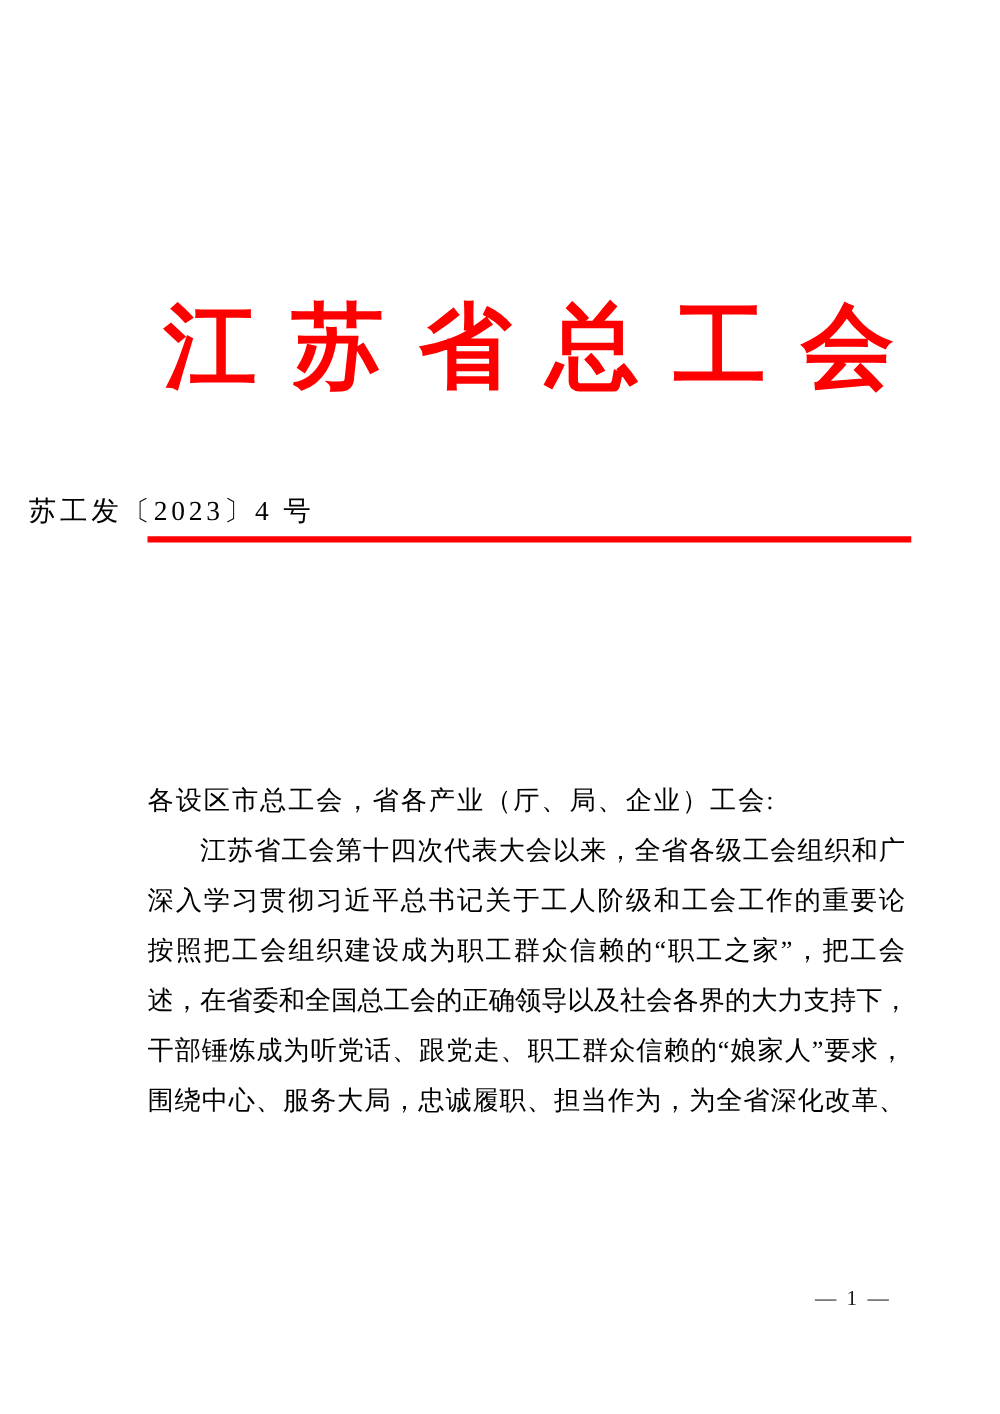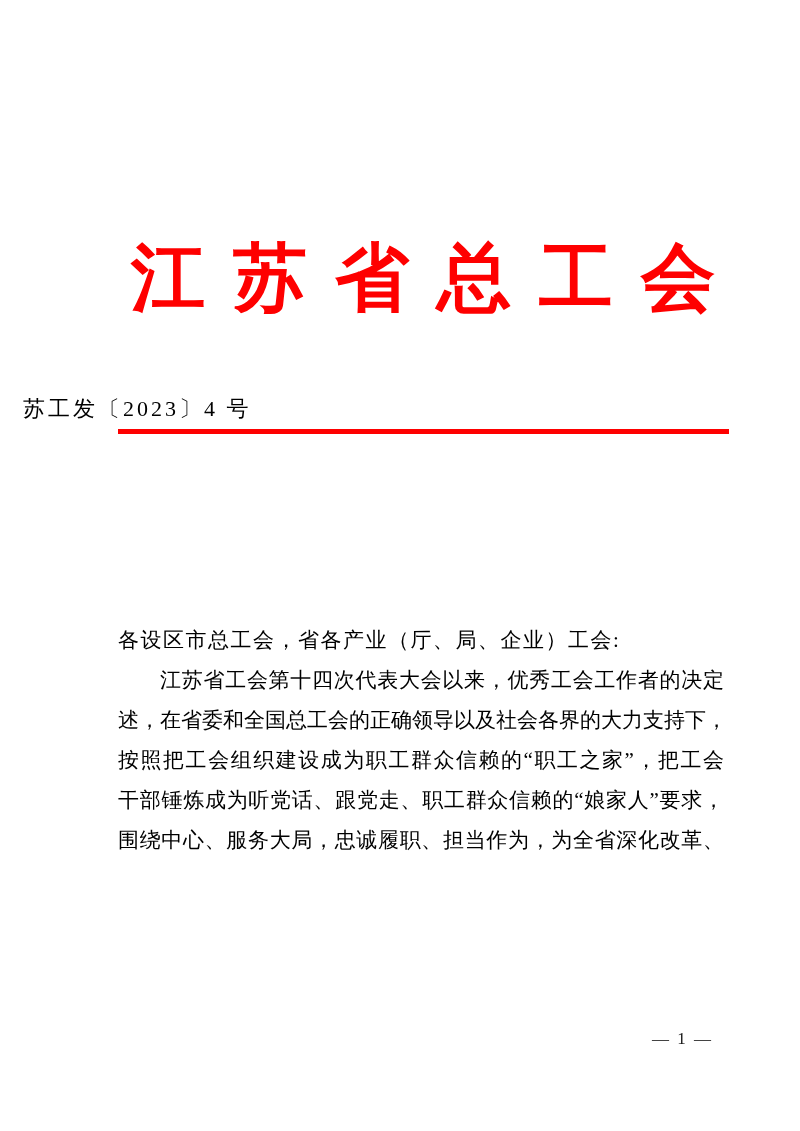--- a/index.html
+++ b/index.html
@@ -102,23 +102,24 @@
   <div class="agency-title">江苏省总工会</div>
 
   <div class="doc-number">苏工发〔2023〕4 号</div>
 
   <div class="red-line"></div>
 
 
   <div class="body-text">
     <div class="salutation">各设区市总工会，省各产业（厅、局、企业）工会:</div>
     <div class="para-lines">
-        <div>江苏省工会第十四次代表大会以来，优秀工会工作者的决定</div>
+        <div>江苏省工会第十四次代表大会以来，全省各级工会组织和广</div>
+        <div>深入学习贯彻习近平总书记关于工人阶级和工会工作的重要论</div>
+        <div>按照把工会组织建设成为职工群众信赖的“职工之家”，把工会</div>
         <div>述，在省委和全国总工会的正确领导以及社会各界的大力支持下，</div>
-        <div>按照把工会组织建设成为职工群众信赖的“职工之家”，把工会</div>
         <div>干部锤炼成为听党话、跟党走、职工群众信赖的“娘家人”要求，</div>
         <div>围绕中心、服务大局，忠诚履职、担当作为，为全省深化改革、</div>
       </div>
   </div>
 
   <div class="page-number">— 1 —</div>
 
 </div>
 
 </body></html>

